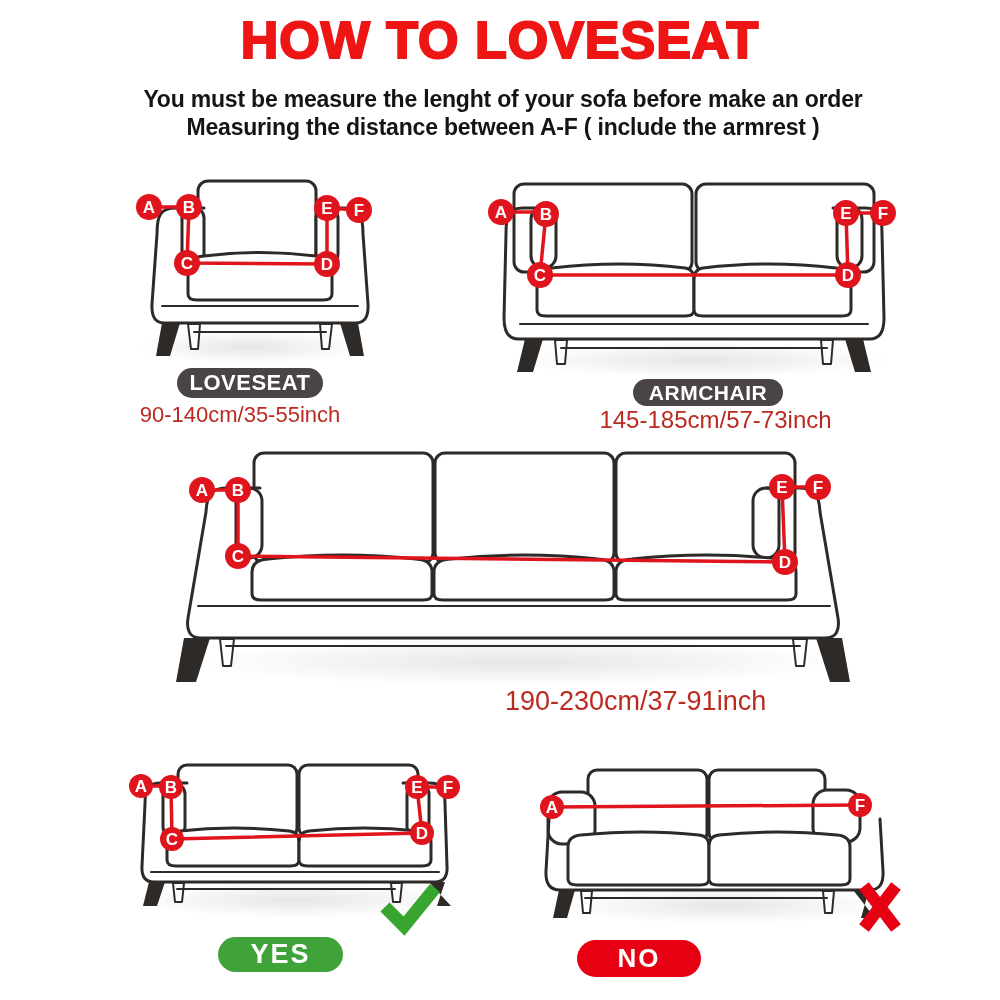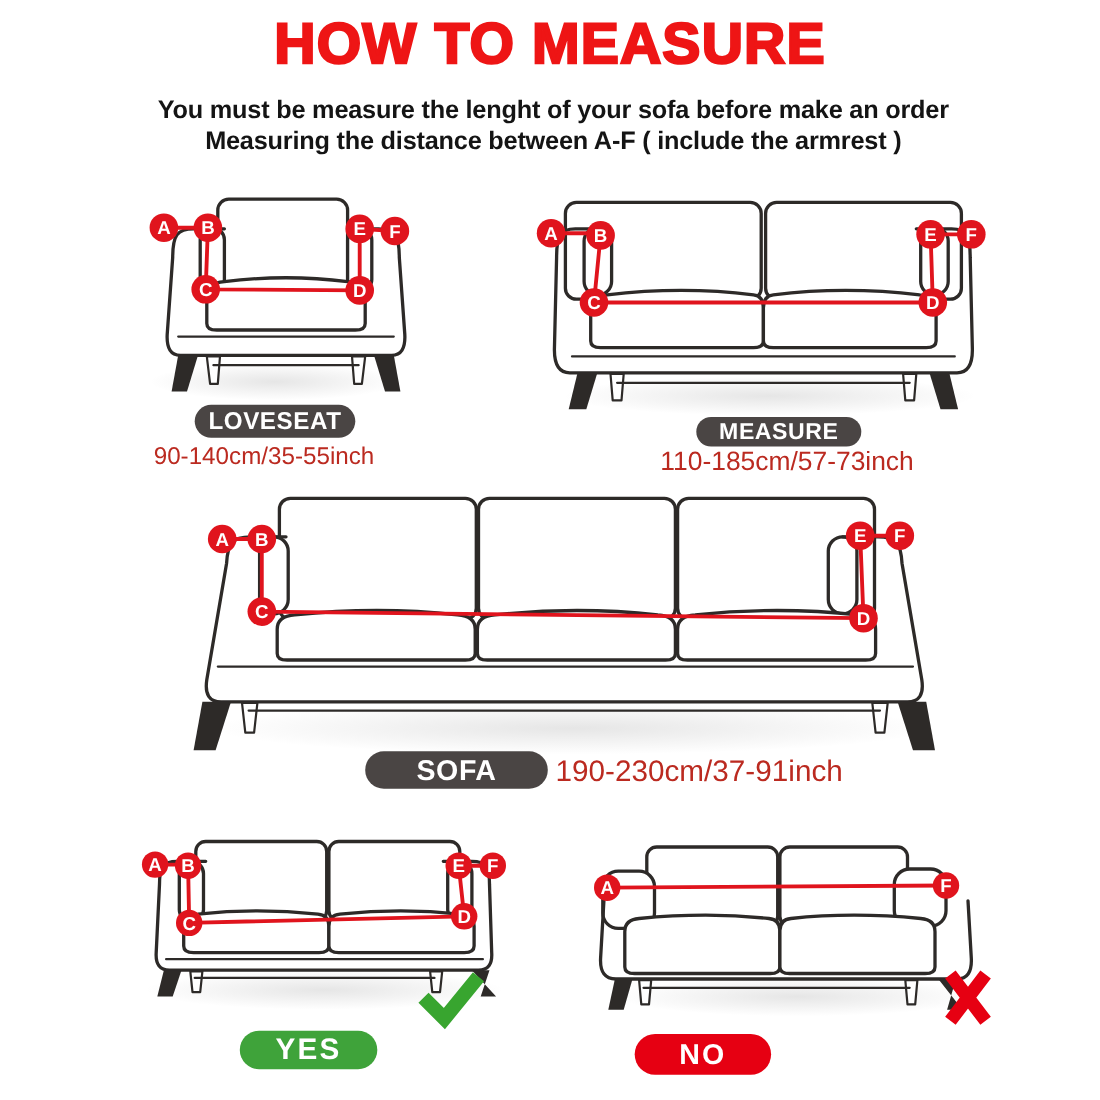--- a/index.html
+++ b/index.html
@@ -26,21 +26,21 @@
   .pill{display:flex;align-items:center;justify-content:center;border-radius:999px;
         color:#fff;font-weight:bold;background:#4a4544;}
   .size-text{color:#bb2a20;text-align:center;white-space:nowrap;}
   .shadow{background:radial-gradient(ellipse at center, rgba(60,60,60,0.13), rgba(60,60,60,0) 70%);}
 </style>
 </head>
 <body>
 
 <div class="page">
 
-  <div class="abs title">HOW TO MEASURE</div>
+  <div class="abs title">HOW TO LOVESEAT</div>
   <div class="abs subtitle sub1">You must be measure the lenght of your sofa before make an order</div>
   <div class="abs subtitle sub2">Measuring the distance between A-F ( include the armrest )</div>
 
   <div class="abs shadow" style="left:135px;top:330px;width:230px;height:34px;"></div>
   <div class="abs shadow" style="left:510px;top:342px;width:380px;height:36px;"></div>
   <div class="abs shadow" style="left:190px;top:638px;width:660px;height:48px;"></div>
   <div class="abs shadow" style="left:130px;top:882px;width:330px;height:36px;"></div>
   <div class="abs shadow" style="left:560px;top:888px;width:330px;height:36px;"></div>
 
   <div class="abs" style="left:100px;top:172px;width:280px;height:190px;">
@@ -122,23 +122,23 @@
           <circle class="badge-c" cx="351" cy="37" r="13"></circle>
           <text class="badge-t" x="351" y="43">E</text>
         </g>
       <g>
           <circle class="badge-c" cx="388" cy="37" r="13"></circle>
           <text class="badge-t" x="388" y="43">F</text>
         </g>
     </svg>
   </div>
   <div class="abs pill" style="left:633px;top:379px;width:150px;height:27px;font-size:21px;letter-spacing:0.5px;">
-      <span>MEASURE</span>
-    </div>
-  <div class="abs size-text" style="left:598px;top:406px;width:235px;font-size:24px;">110-185cm/57-73inch</div>
+      <span>ARMCHAIR</span>
+    </div>
+  <div class="abs size-text" style="left:598px;top:406px;width:235px;font-size:24px;">145-185cm/57-73inch</div>
 
   <div class="abs" style="left:148px;top:446px;width:730px;height:240px;">
     <svg viewBox="0 0 730 240" width="730" height="240">
       <rect class="sofa-fill" x="106" y="7" width="179" height="110" rx="10"></rect>
       <rect class="sofa-fill" x="287" y="7" width="179" height="110" rx="10"></rect>
       <rect class="sofa-fill" x="468" y="7" width="179" height="110" rx="10"></rect>
       <rect class="sofa-fill" x="88" y="42" width="26" height="70" rx="13"></rect>
       <rect class="sofa-fill" x="605" y="42" width="26" height="70" rx="13"></rect>
       <path class="sofa-fill" d="M104,148 V126 Q104,114 120,113 Q195,105 268,113 Q284,114 284,126 V148 Q284,154 275,154 H113 Q104,154 104,148 Z"></path>
       <path class="sofa-fill" d="M286,148 V126 Q286,114 302,113 Q377,105 450,113 Q466,114 466,126 V148 Q466,154 457,154 H295 Q286,154 286,148 Z"></path>
@@ -169,23 +169,20 @@
       <g>
           <circle class="badge-c" cx="634" cy="41" r="13"></circle>
           <text class="badge-t" x="634" y="47">E</text>
         </g>
       <g>
           <circle class="badge-c" cx="670" cy="41" r="13"></circle>
           <text class="badge-t" x="670" y="47">F</text>
         </g>
     </svg>
   </div>
-  <div class="abs pill" style="left:332px;top:683px;width:166px;height:34px;font-size:26px;letter-spacing:0.5px;">
-      <span>SOFA</span>
-    </div>
   <div class="abs size-text" style="left:505px;top:686px;width:250px;font-size:27px;text-align:left;">190-230cm/37-91inch</div>
 
   <div class="abs" style="left:103px;top:750px;width:364px;height:190px;">
     <svg viewBox="0 0 364 190" width="364" height="190">
       <rect class="sofa-fill" x="75" y="15" width="119" height="72" rx="9"></rect>
       <rect class="sofa-fill" x="196" y="15" width="119" height="72" rx="9"></rect>
       <rect class="sofa-fill" x="60" y="33" width="22" height="55" rx="11"></rect>
       <rect class="sofa-fill" x="304" y="33" width="22" height="55" rx="11"></rect>
       <path class="sofa-fill" d="M64,110 V92 Q64,82 77,81 Q130,75 186,81 Q196,82 196,92 V110 Q196,116 187,116 H73 Q64,116 64,110 Z"></path>
       <path class="sofa-fill" d="M196,110 V92 Q196,82 206,81 Q262,75 315,81 Q328,82 328,92 V110 Q328,116 319,116 H205 Q196,116 196,110 Z"></path>

